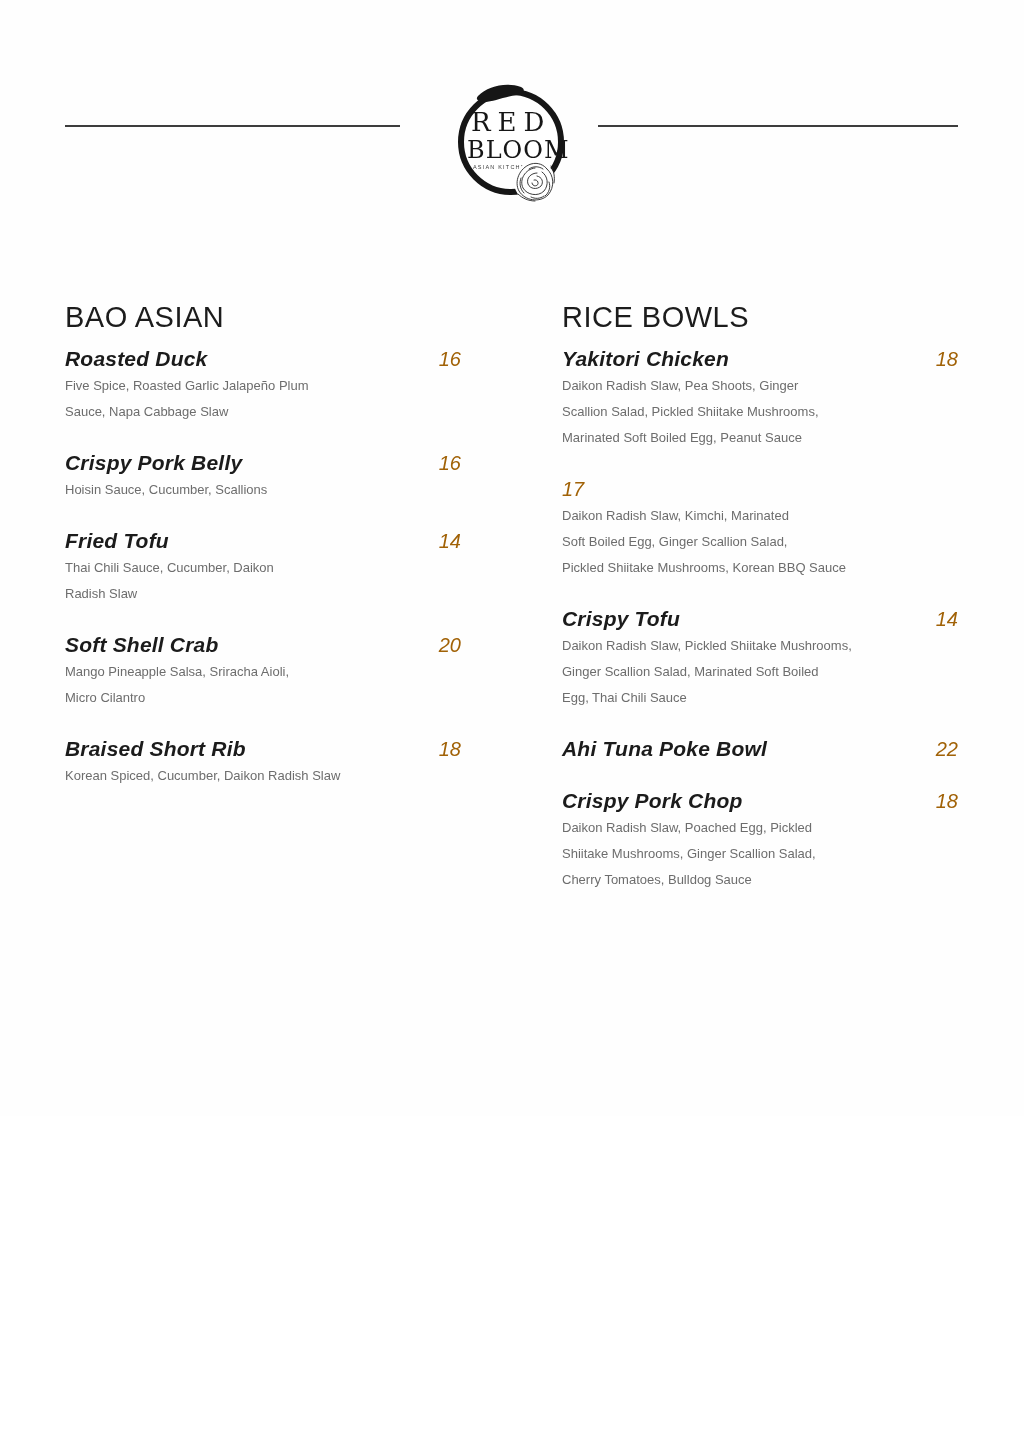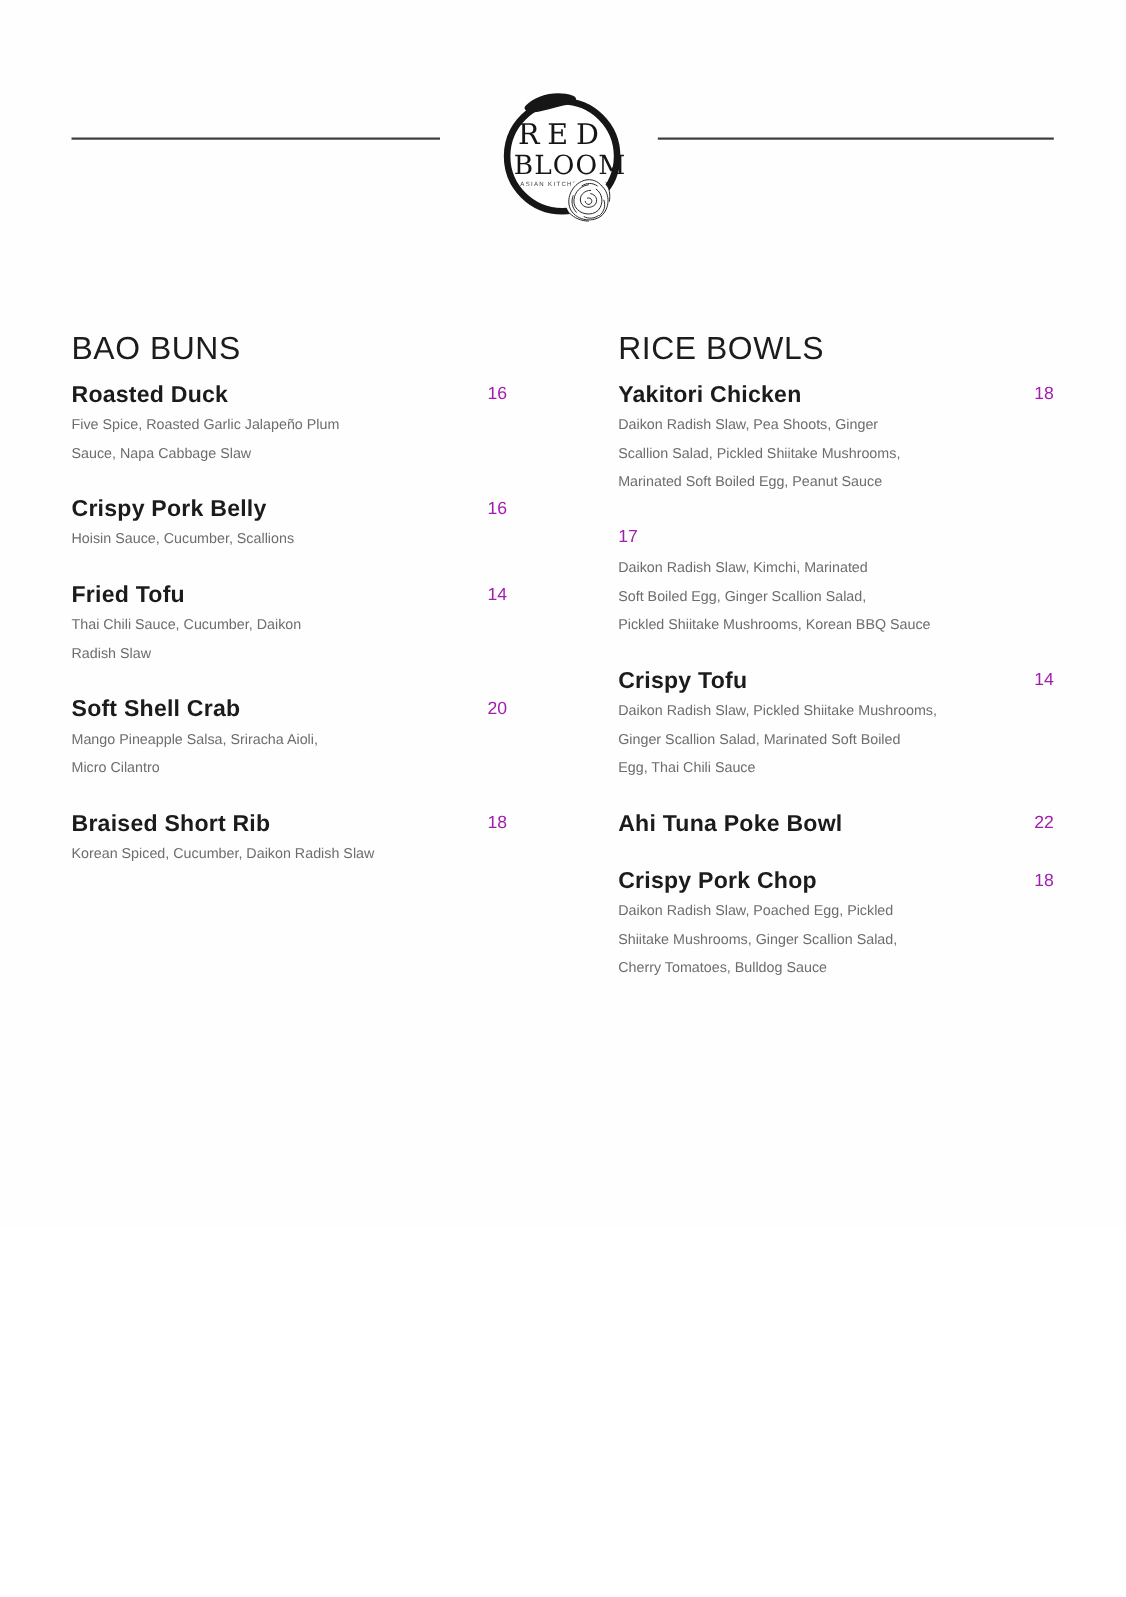--- a/index.html
+++ b/index.html
@@ -31,30 +31,31 @@
     letter-spacing: 0.5px;
     color: #1c1c1c;
     margin-bottom: 11px;
   }
   .item { margin-bottom: 24px; }
   .item-row {
     display: flex;
     justify-content: space-between;
     align-items: flex-end;
     line-height: 28px;
+    font-style: italic;
   }
   .item-name {
     font-size: 21px;
     font-weight: 600;
     letter-spacing: 0.2px;
     color: #1b1b1b;
   }
   .item-price {
-    font-size: 16px;
-    color: #a21caf;
+    font-size: 20px;
+    color: #a16207;
     font-weight: 400;
   }
   .item-desc {
     font-size: 13px;
     line-height: 26px;
     color: #6d6d6d;
     white-space: pre;
   }
 
   .page-number {
@@ -98,21 +99,21 @@
           <path d="M14 0 C16 5 14 11 10 14"></path>
           <path d="M-4 15 C0 17 5 17 9 14"></path>
           <path d="M-17 12 C-13 16 -7 19 0 19"></path>
           <path d="M16 -16 C19 -11 20 -5 19 1"></path>
         </g>
       </g>
     </svg>
   </div>
 
   <div class="col col-left">
-    <div class="section-title">BAO BUNS</div>
+    <div class="section-title">BAO ASIAN</div>
 
     <div class="item">
       <div class="item-row">
         <span class="item-name">Roasted Duck</span>
         <span class="item-price">16</span>
       </div>
       <div class="item-desc">Five Spice, Roasted Garlic Jalapeño Plum
 Sauce, Napa Cabbage Slaw</div>
     </div>
 

